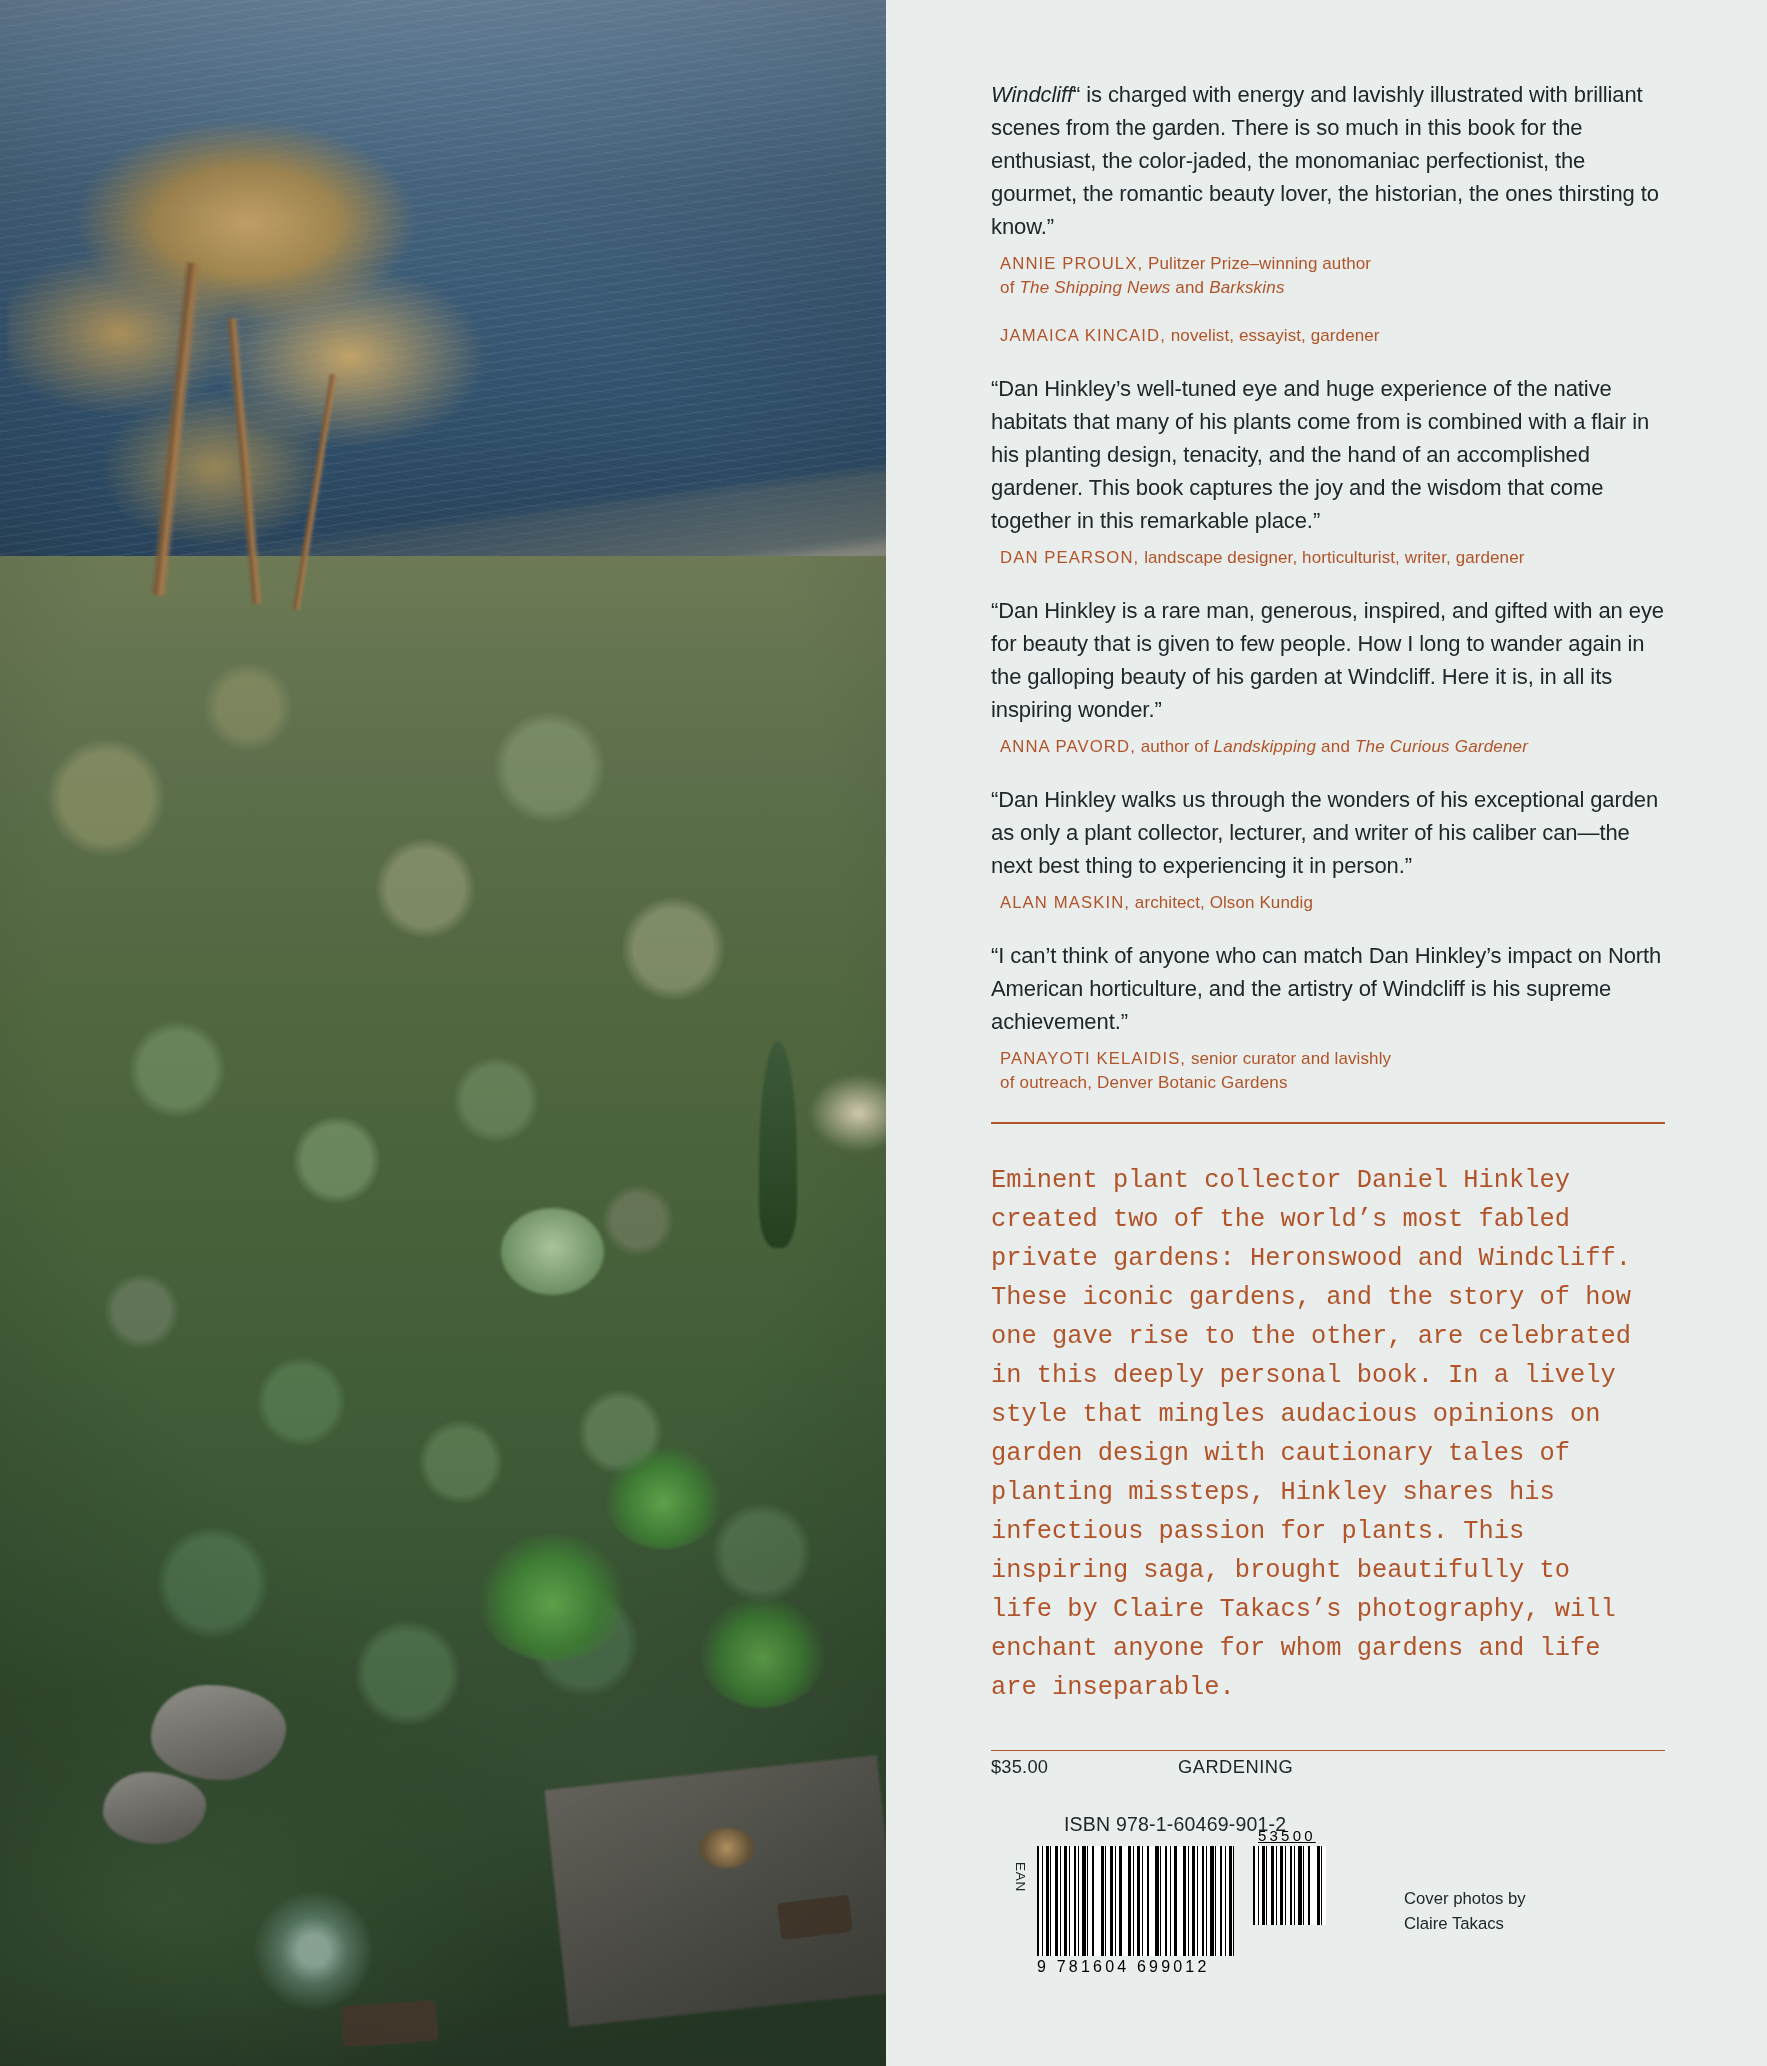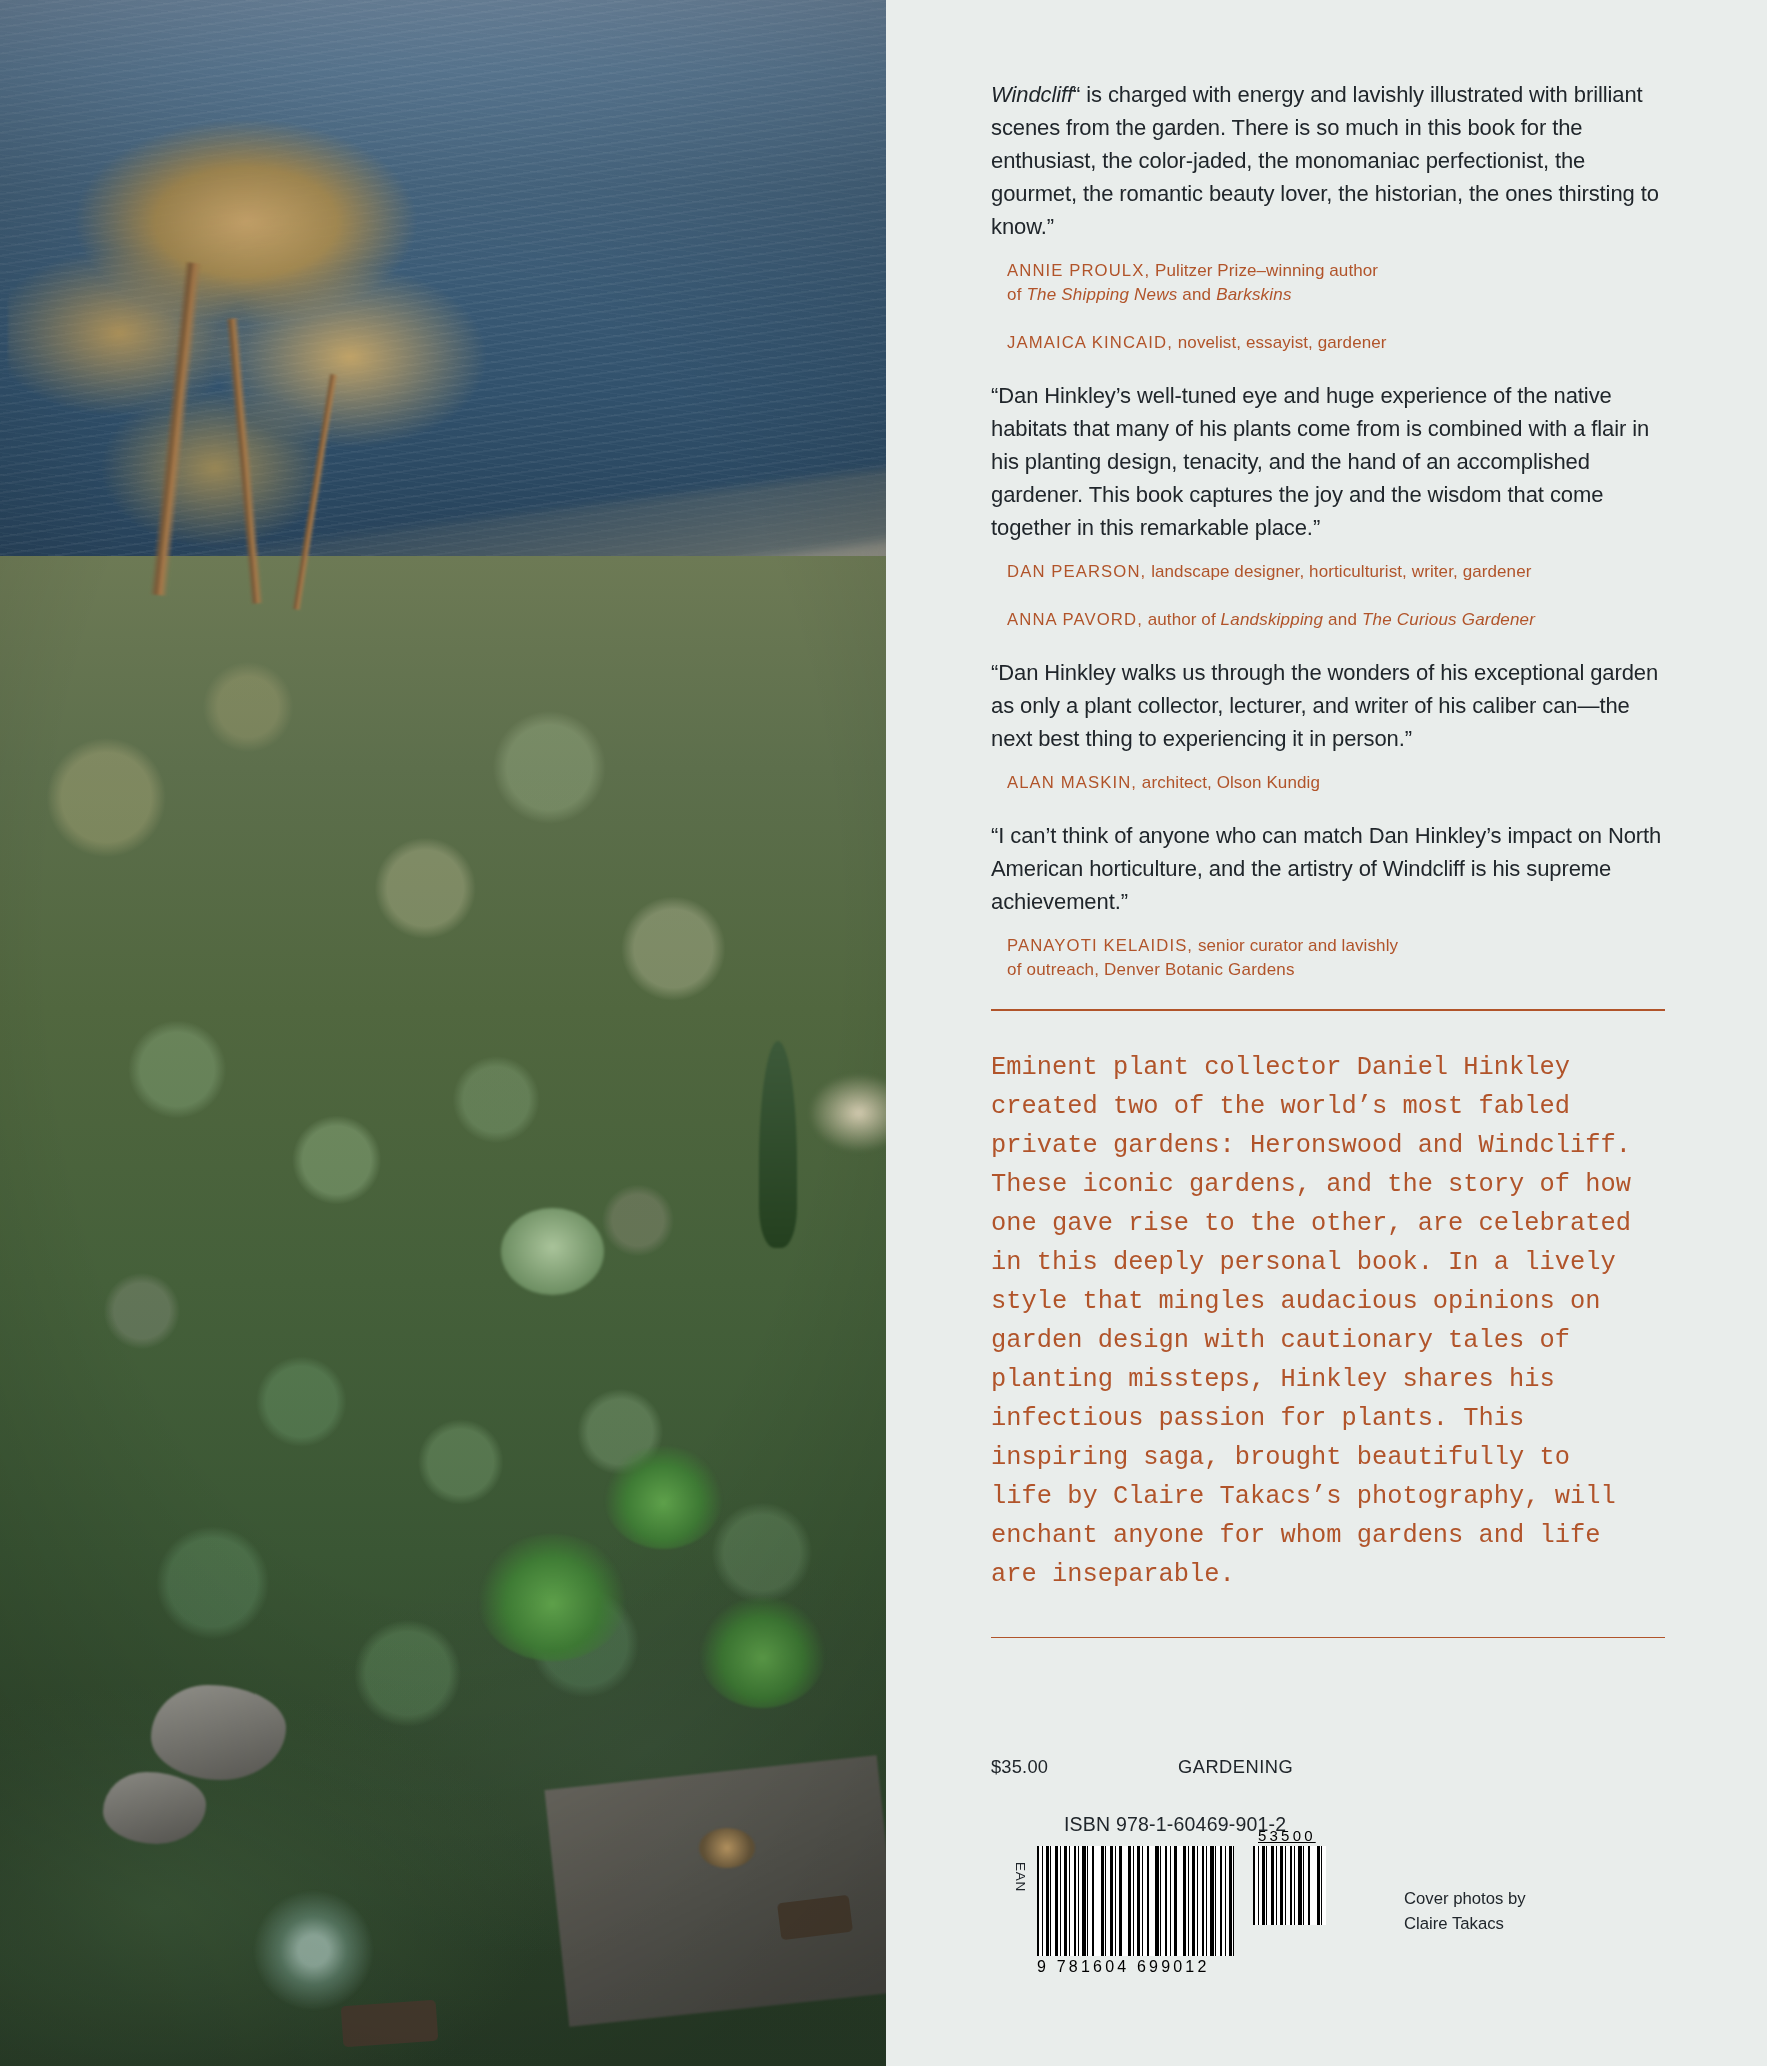--- a/index.html
+++ b/index.html
@@ -221,21 +221,21 @@
   .blurb p.quote {
     margin: 0 0 5.6px 0;
     font-family: "Liberation Sans", sans-serif;
     font-size: 22px;
     line-height: 33px;
     color: #20262b;
     letter-spacing: -0.1px;
   }
   .blurb p.quote em { font-style: italic; }
   .attrib {
-    margin: 16px;
+    margin: 9px;
     font-size: 17px;
     line-height: 24px;
     color: #b1542a;
     letter-spacing: 0.2px;
   }
   .attrib .name {
     letter-spacing: 1.1px;
     font-size: 16.7px;
   }
   .attrib .role { letter-spacing: 0.1px; }
@@ -392,20 +392,21 @@
       </div>
 
       <div class="blurb">
         <p class="quote">“Dan Hinkley’s well-tuned eye and huge experience of the native habitats that many of his plants come from is combined with a flair in his planting design, tenacity, and the hand of an accomplished gardener. This book captures the joy and the wisdom that come together in this remarkable place.”</p>
         <p class="attrib">
           <span class="name">DAN PEARSON,</span><span class="role"> landscape designer, horticulturist, writer, gardener</span>
         </p>
       </div>
 
       <div class="blurb">
+        <p class="quote">“Dan Hinkley is a rare man, generous, inspired, and gifted with an eye for beauty that is given to few people. How I long to wander again in the galloping beauty of his garden at Windcliff. Here it is, in all its inspiring wonder.”</p>
         <p class="attrib">
           <span class="name">ANNA PAVORD,</span><span class="role"> author of </span><em>Landskipping</em><span> and </span><em>The Curious Gardener</em>
         </p>
       </div>
 
       <div class="blurb">
         <p class="quote">“Dan Hinkley walks us through the wonders of his exceptional garden as only a plant collector, lecturer, and writer of his caliber can—the next best thing to experiencing it in person.”</p>
         <p class="attrib">
           <span class="name">ALAN MASKIN,</span><span class="role"> architect, Olson Kundig</span>
         </p>

